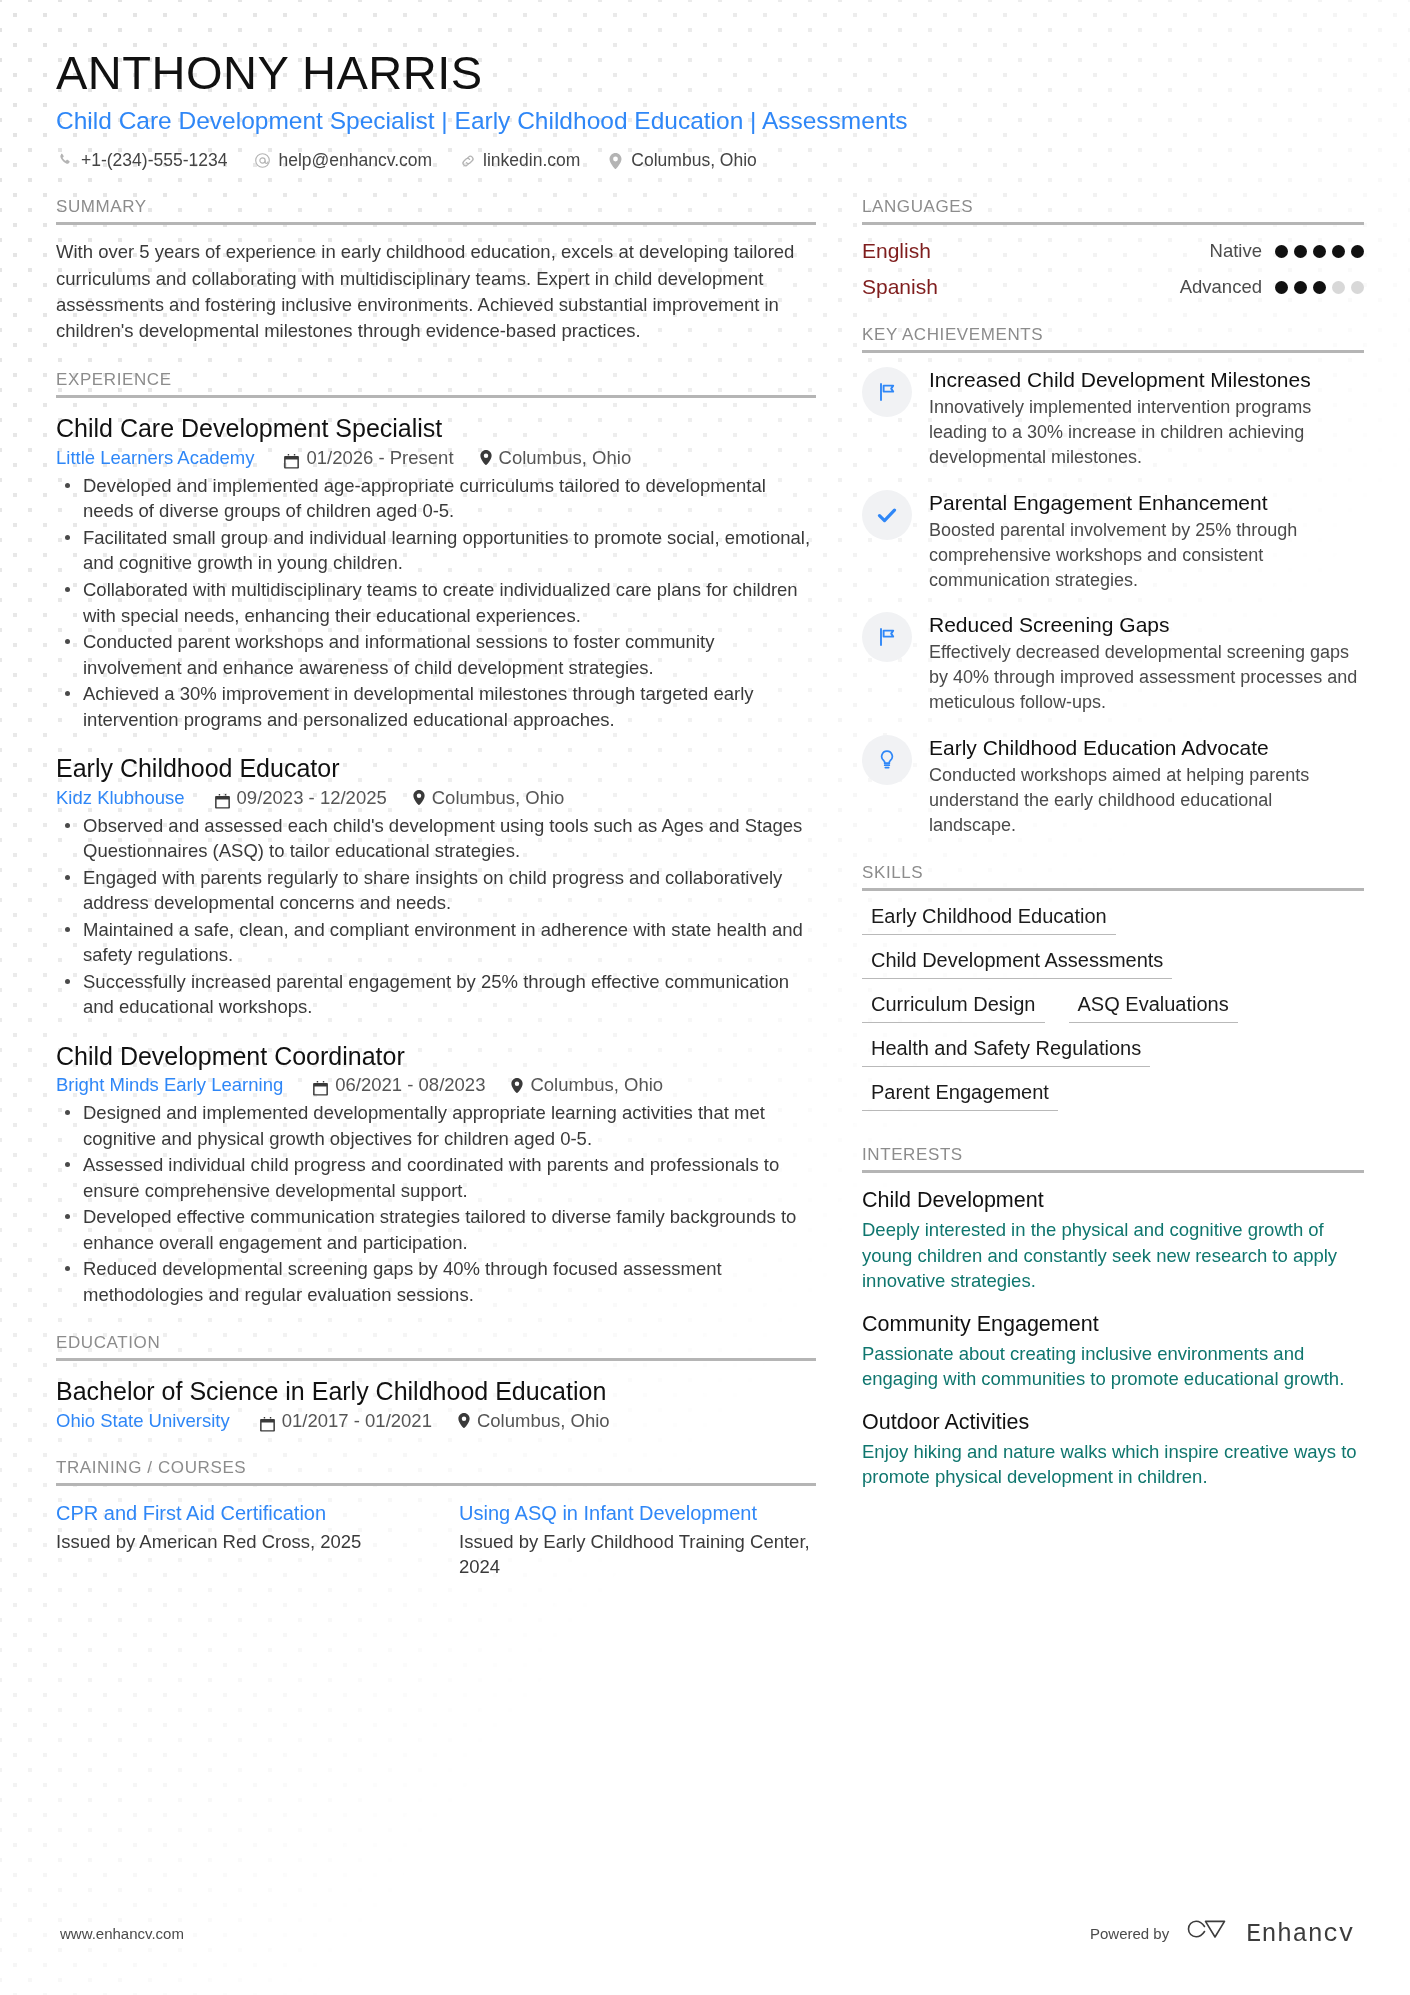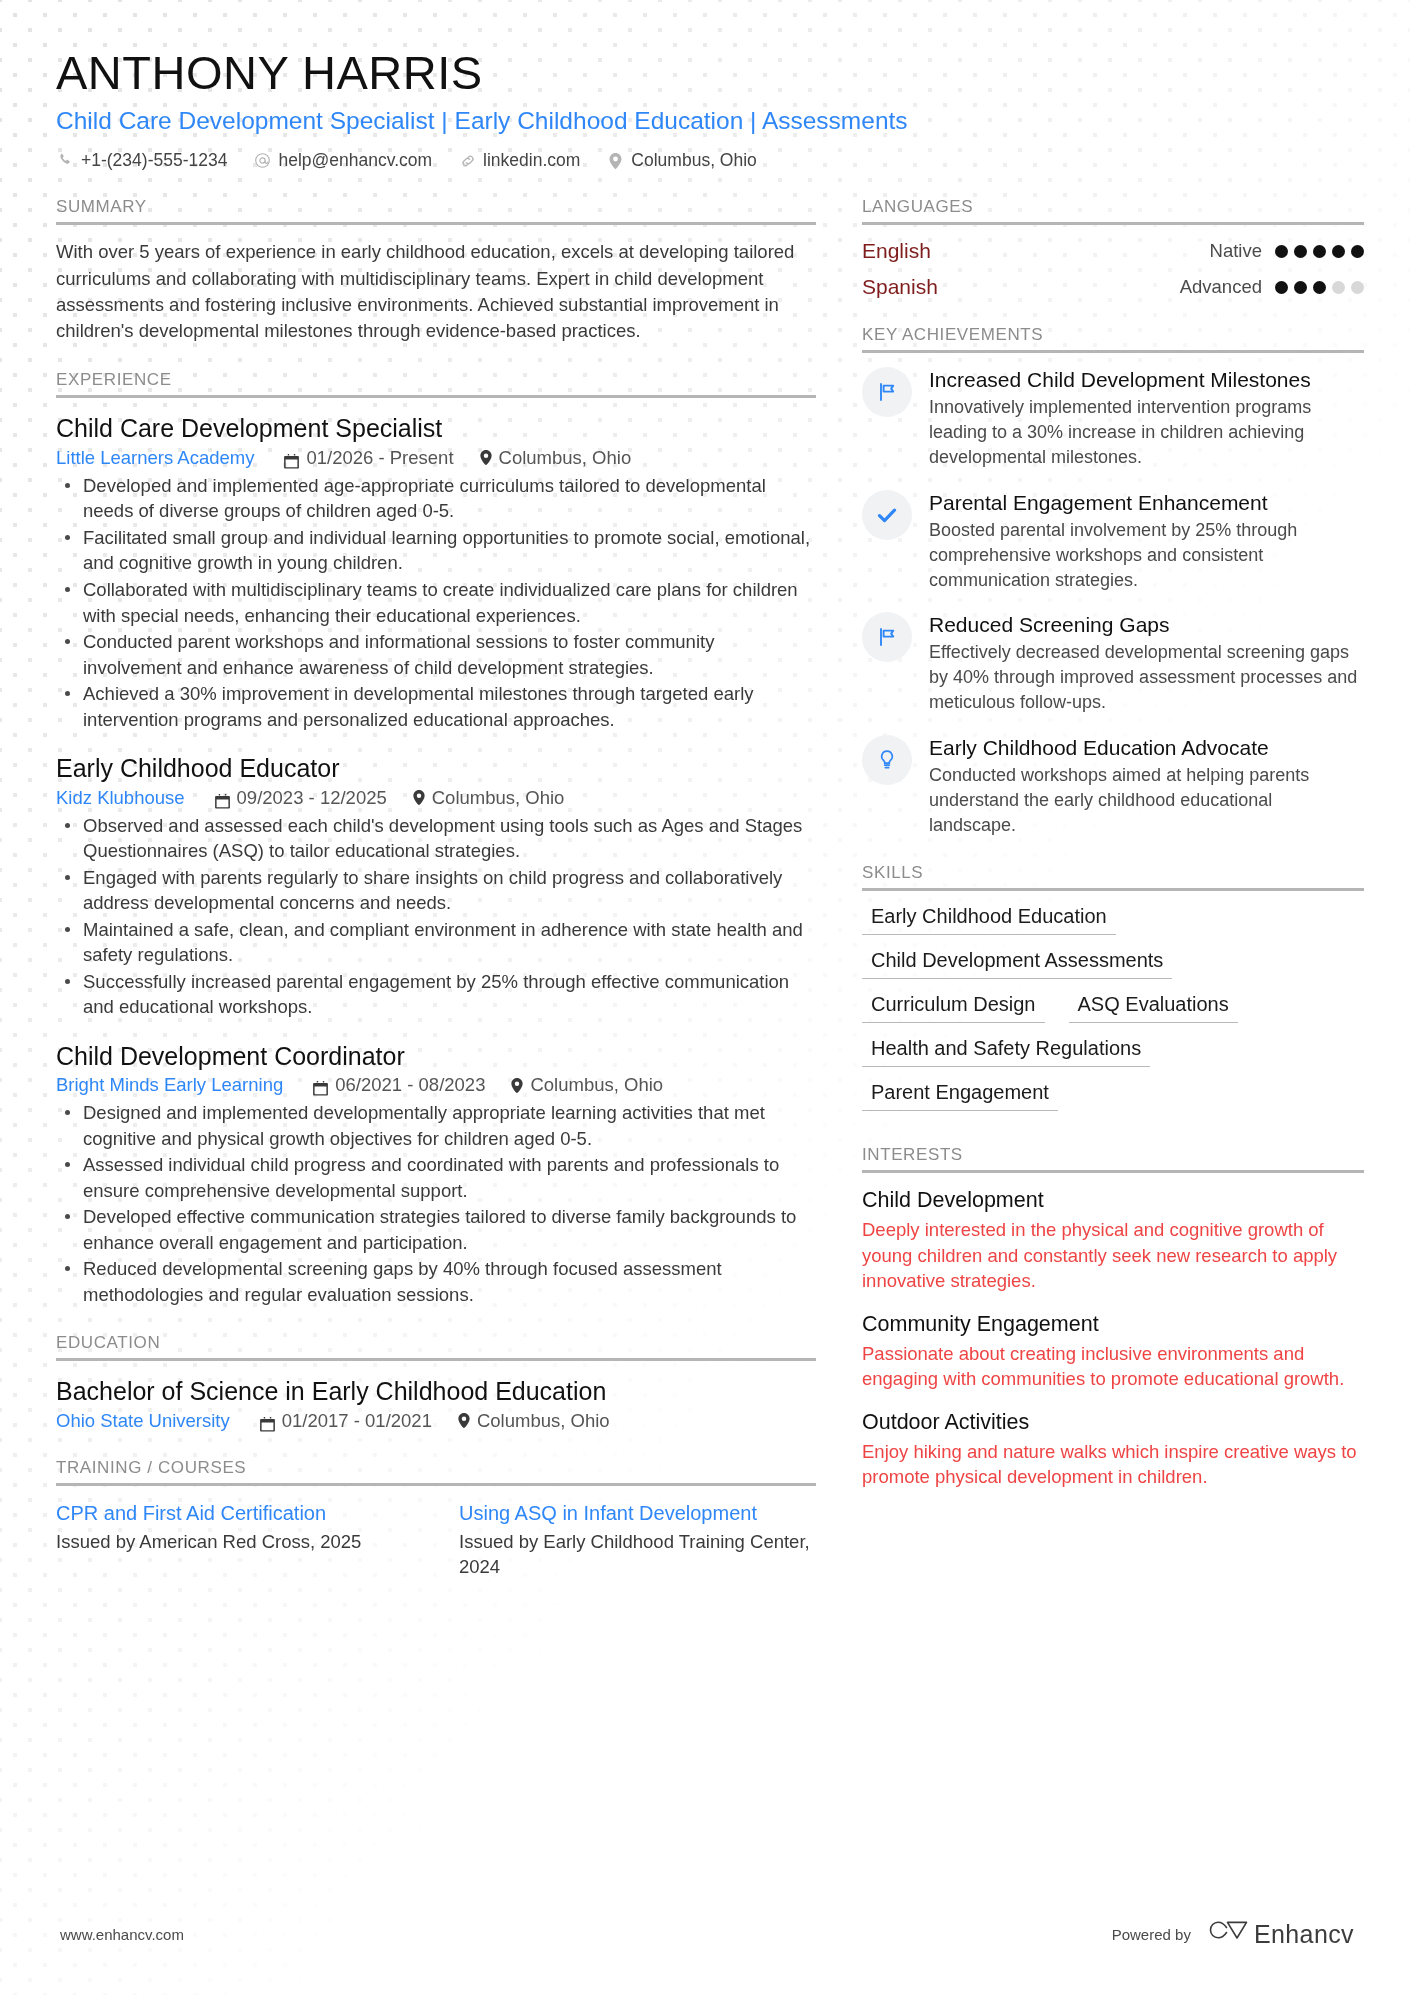--- a/index.html
+++ b/index.html
@@ -102,31 +102,31 @@
 
   .skills { }
   .skill-row { display:flex; gap:24px; margin-bottom:14px; }
   .skill {
     font-size:20px; color:#1b1b1b; border-bottom:1.5px solid #b9b9b9;
     padding:0 9px 6px 9px; display:inline-block;
   }
 
   .interest { margin-bottom:17px; }
   .interest-name { font-size:21.5px; color:#111; line-height:1.3; margin-bottom:2px; }
-  .interest-desc { font-size:18.5px; color:#ef4444; line-height:1.38; }
+  .interest-desc { font-size:18.5px; color:#0f766e; line-height:1.38; }
 
   
   .footer {
     position:absolute; left:40px; right:56px; bottom:46px;
     display:flex; align-items:center; justify-content:space-between; z-index:3;margin-left:20px;
   }
   .footer-url { font-size:15px; color:#4a4a4a; }
   .footer-right { display:flex; align-items:center; gap:18px; }
   .powered { font-size:15px; color:#4a4a4a; }
-  .brand { display:flex; align-items:center; gap:5px; }
+  .brand { display:flex; align-items:flex-end; gap:19px;font-family:Liberation Mono, monospace; }
   .brand-name { font-size:25px; color:#3c3c3c; letter-spacing:.4px; }
 </style>
 </head>
 <body>
 
 <div id="dots"></div>
 
 <div id="page">
 
   <div>

